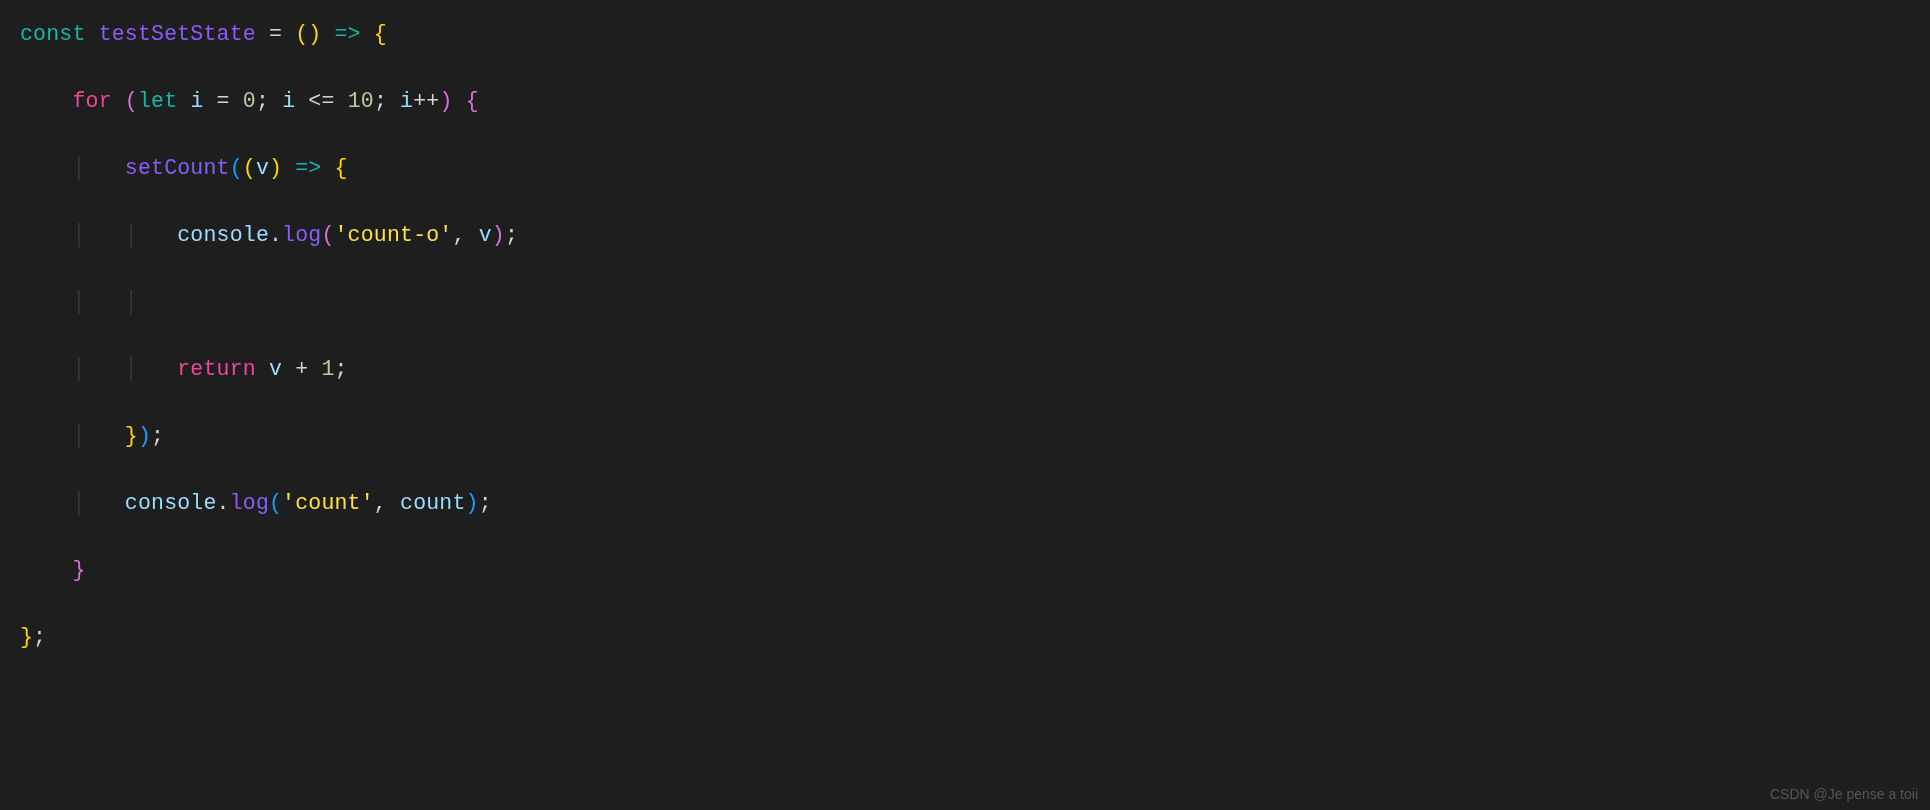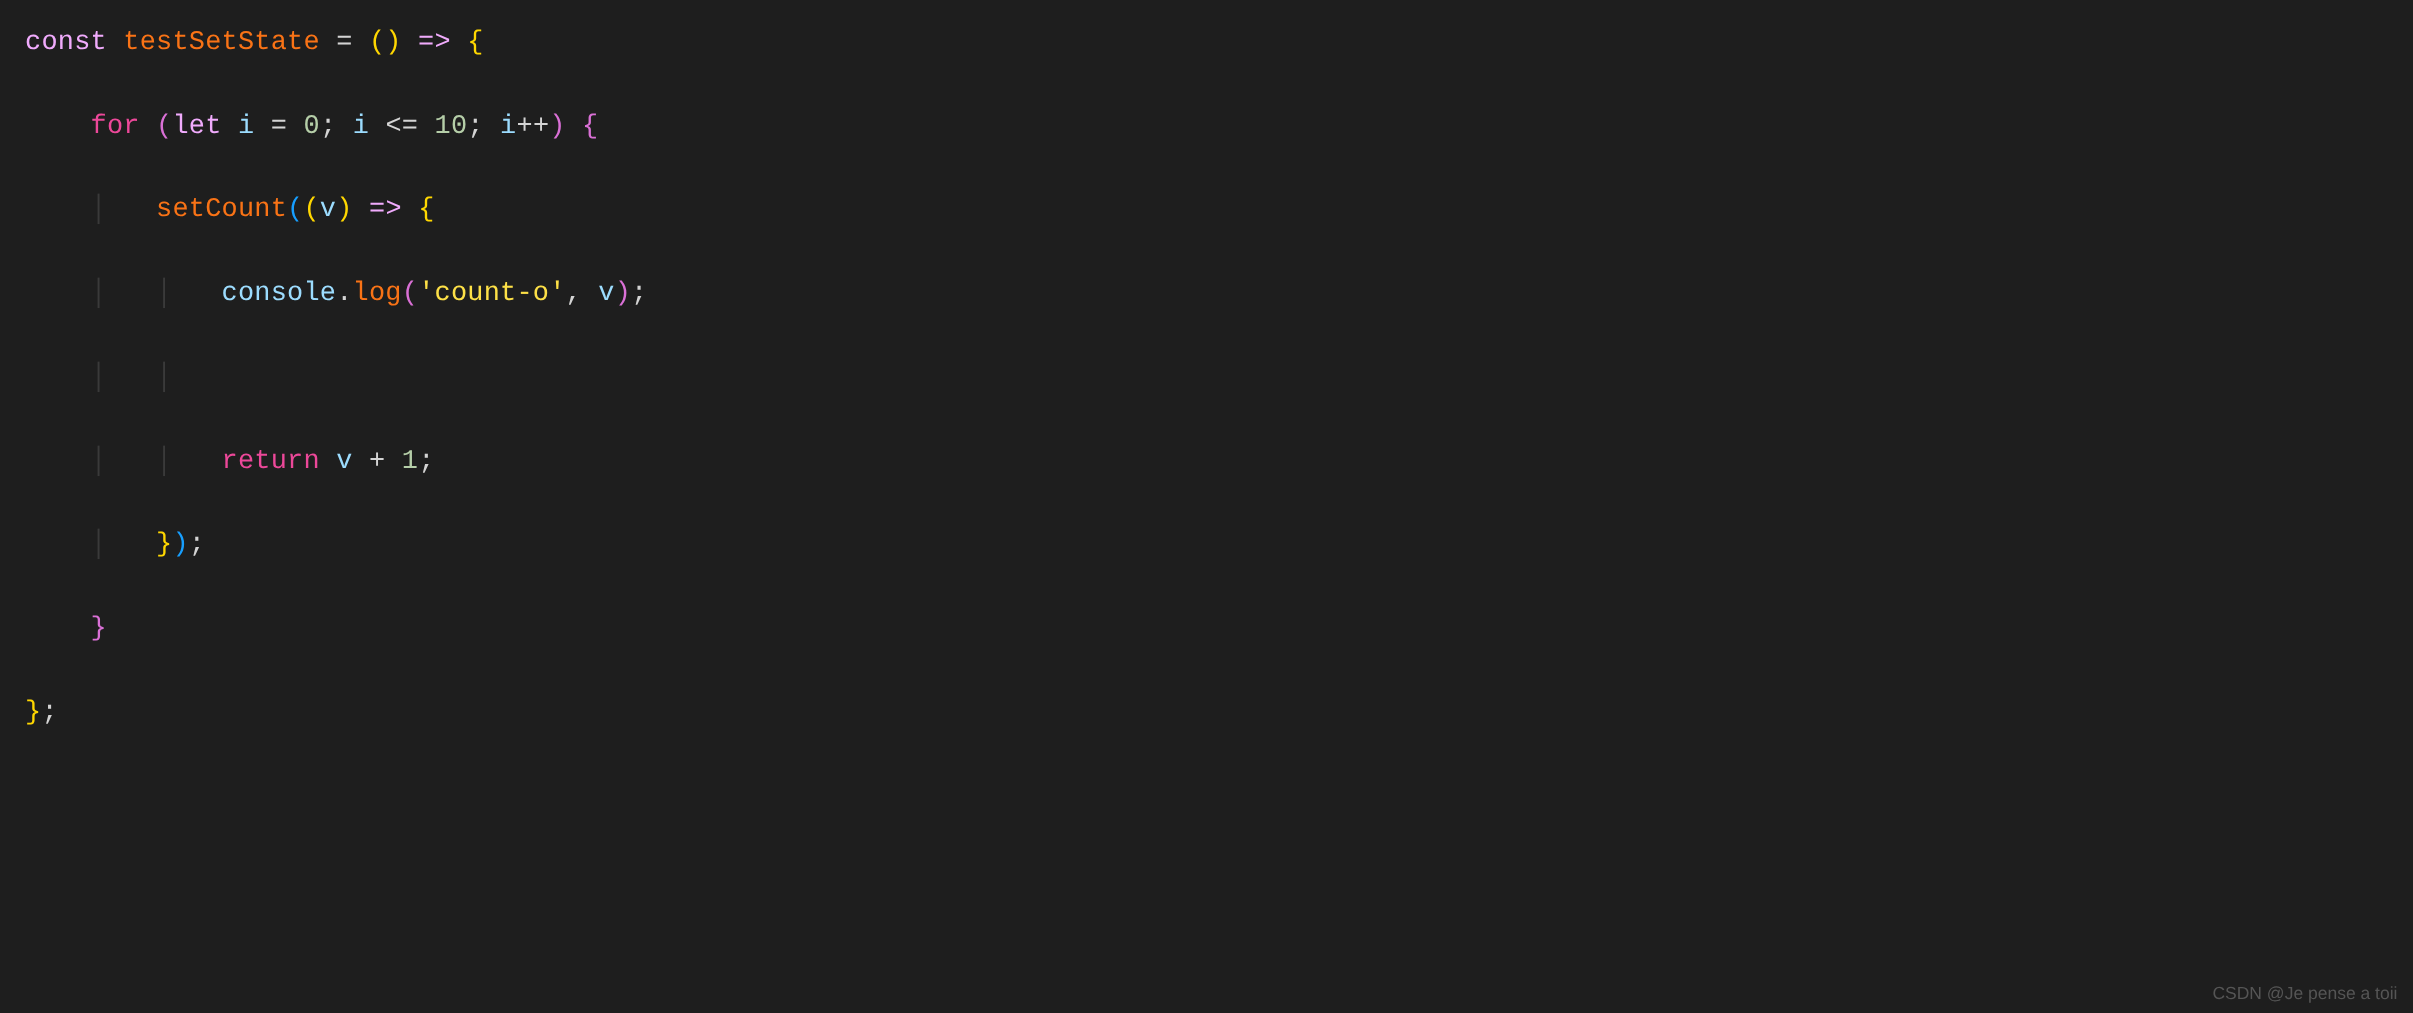--- a/index.html
+++ b/index.html
@@ -8,23 +8,23 @@
     padding:18px 0 0 20px;
     font-family:"Menlo","Consolas","Courier New",monospace;
     font-size:21.5px;
     line-height:33.5px;
     color:#d4d4d4;
     white-space:pre;
     letter-spacing:0.2px;
   }
   .line{display:block}
   .guide{color:#3a3a3a}
-  .k-blue{color:#f0abfc}
+  .k-blue{color:#14b8a6}
   .k-purple{color:#ec4899}
-  .fn{color:#f97316}
+  .fn{color:#8b5cf6}
   .id{color:#9cdcfe}
   .str{color:#fde047}
   .num{color:#b5cea8}
   .p{color:#d4d4d4}
   .b-yel{color:#ffd700}
   .b-pnk{color:#da70d6}
   .b-blu{color:#179fff}
   .watermark{
     position:absolute;
     right:12px;
@@ -37,20 +37,21 @@
 </head>
 <body>
 
 <pre class="editor"><span class="line"><span class="k-blue">const</span> <span class="fn">testSetState</span><span class="p"> = </span><span class="b-yel">()</span><span class="k-blue"> =&gt; </span><span class="b-yel">{</span></span>
 <span class="line">    <span class="k-purple">for</span> <span class="b-pnk">(</span><span class="k-blue">let</span> <span class="id">i</span><span class="p"> = </span><span class="num">0</span><span class="p">; </span><span class="id">i</span><span class="p"> &lt;= </span><span class="num">10</span><span class="p">; </span><span class="id">i</span><span class="p">++</span><span class="b-pnk">)</span> <span class="b-pnk">{</span></span>
 <span class="line">    <span class="guide">│</span>   <span class="fn">setCount</span><span class="b-blu">(</span><span class="b-yel">(</span><span class="id">v</span><span class="b-yel">)</span><span class="k-blue"> =&gt; </span><span class="b-yel">{</span></span>
 <span class="line">    <span class="guide">│</span>   <span class="guide">│</span>   <span class="id">console</span><span class="p">.</span><span class="fn">log</span><span class="b-pnk">(</span><span class="str">'count-o'</span><span class="p">, </span><span class="id">v</span><span class="b-pnk">)</span><span class="p">;</span></span>
 <span class="line">    <span class="guide">│</span>   <span class="guide">│</span></span>
 <span class="line">    <span class="guide">│</span>   <span class="guide">│</span>   <span class="k-purple">return</span> <span class="id">v</span><span class="p"> + </span><span class="num">1</span><span class="p">;</span></span>
 <span class="line">    <span class="guide">│</span>   <span class="b-yel">}</span><span class="b-blu">)</span><span class="p">;</span></span>
+<span class="line">    <span class="guide">│</span>   <span class="id">console</span><span class="p">.</span><span class="fn">log</span><span class="b-blu">(</span><span class="str">'count'</span><span class="p">, </span><span class="id">count</span><span class="b-blu">)</span><span class="p">;</span></span>
 <span class="line">    <span class="b-pnk">}</span></span>
 <span class="line"><span class="b-yel">}</span><span class="p">;</span></span>
 <span class="line"> </span>
 
 
 
 
 
 
 </pre>

